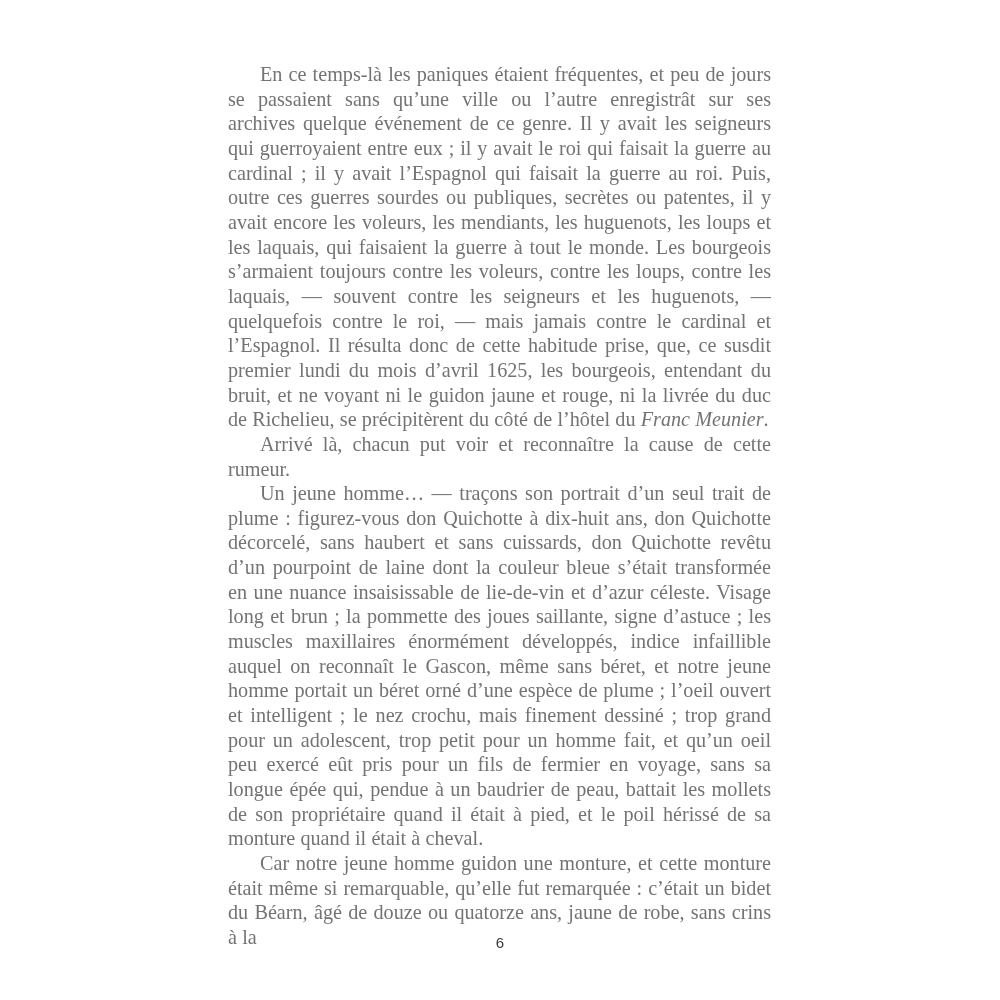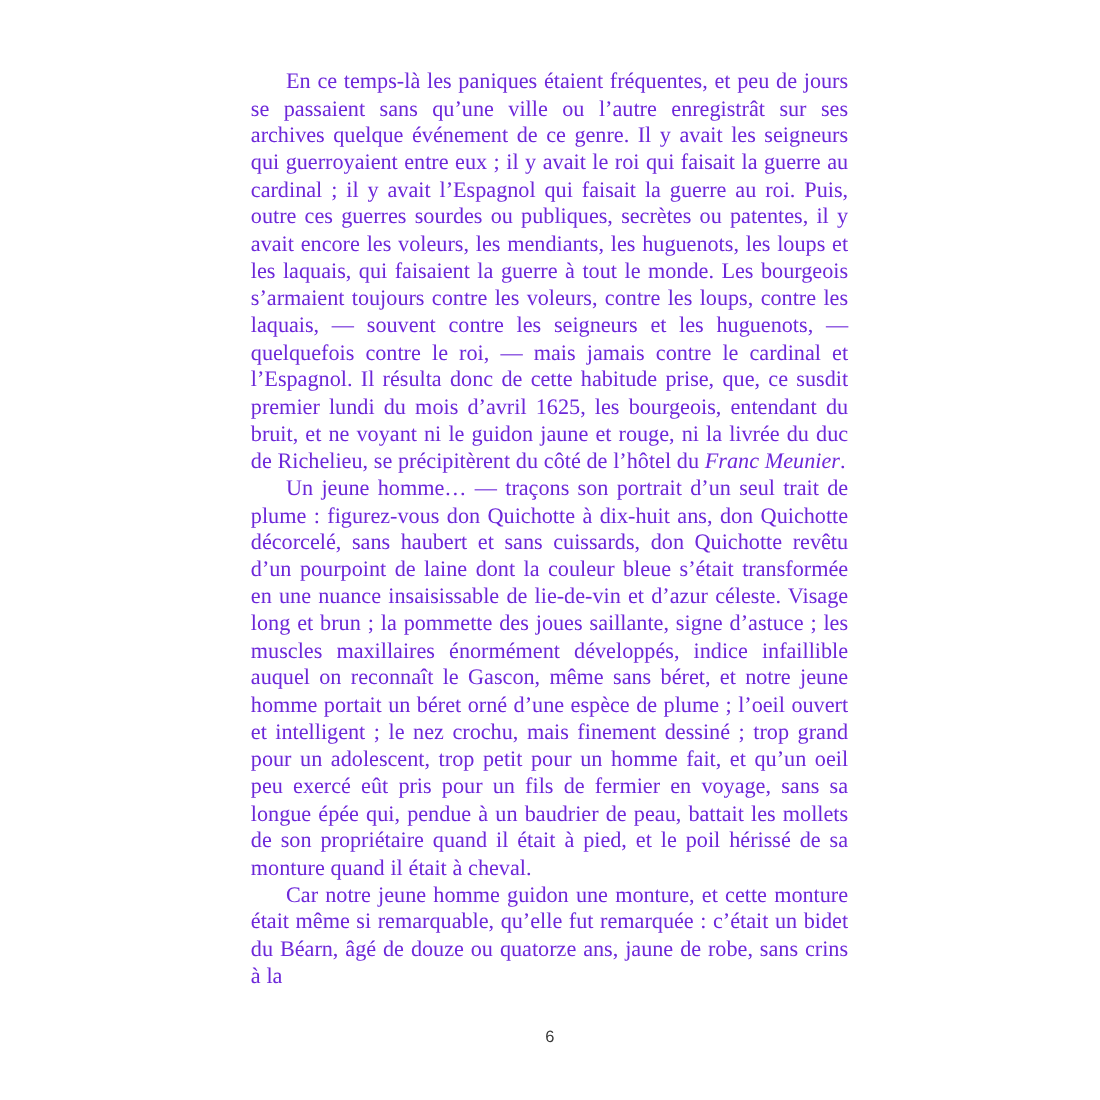--- a/index.html
+++ b/index.html
@@ -29,21 +29,21 @@
     width: 543px;
   }
 
   .para {
     margin: 0;
     text-align: justify;
     text-justify: inter-word;
     text-indent: 32px;
     font-size: 20.2px;
     line-height: 24.65px;
-    color: #6d28d9;
+    color: #737373;
     hyphens: none;
     -webkit-hyphens: none;
     letter-spacing: -0.01px;
     word-spacing: 0.2px;
   }
 
   .para.last-line-natural {
     text-align-last: left;
   }
 
@@ -66,20 +66,21 @@
 </style>
 </head>
 <body>
 
 <div class="page">
 
   <div class="text-column">
 
     <p class="para"><span>En ce temps-là les paniques étaient fréquentes, et peu de jours se passaient sans qu’une ville ou l’autre enregistrât sur ses archives quelque événement de ce genre. Il y avait les seigneurs qui guerroyaient entre eux ; il y avait le roi qui faisait la guerre au cardinal ; il y avait l’Espagnol qui faisait la guerre au roi. Puis, outre ces guerres sourdes ou publiques, secrètes ou patentes, il y avait encore les voleurs, les mendiants, les huguenots, les loups et les laquais, qui faisaient la guerre à tout le monde. Les bourgeois s’armaient toujours contre les voleurs, contre les loups, contre les laquais, — souvent contre les seigneurs et les huguenots, — quelquefois contre le roi, — mais jamais contre le cardinal et l’Espagnol. Il résulta donc de cette habitude prise, que, ce susdit premier lundi du mois d’avril 1625, les bourgeois, entendant du bruit, et ne voyant ni le guidon jaune et rouge, ni la livrée du duc de Richelieu, se précipitèrent du côté de l’hôtel du </span><em class="italic">Franc Meunier</em><span>.</span></p>
 
+    <p class="para last-line-natural"><span>Arrivé là, chacun put voir et reconnaître la cause de cette rumeur.</span></p>
 
     <p class="para last-line-natural"><span>Un jeune homme… — traçons son portrait d’un seul trait de plume : figurez-vous don Quichotte à dix-huit ans, don Quichotte décorcelé, sans haubert et sans cuissards, don Quichotte revêtu d’un pourpoint de laine dont la couleur bleue s’était transformée en une nuance insaisissable de lie-de-vin et d’azur céleste. Visage long et brun ; la pommette des joues saillante, signe d’astuce ; les muscles maxillaires énormément développés, indice infaillible auquel on reconnaît le Gascon, même sans béret, et notre jeune homme portait un béret orné d’une espèce de plume ; l’oeil ouvert et intelligent ; le nez crochu, mais finement dessiné ; trop grand pour un adolescent, trop petit pour un homme fait, et qu’un oeil peu exercé eût pris pour un fils de fermier en voyage, sans sa longue épée qui, pendue à un baudrier de peau, battait les mollets de son propriétaire quand il était à pied, et le poil hérissé de sa monture quand il était à cheval.</span></p>
 
     <p class="para"><span>Car notre jeune homme guidon une monture, et cette monture était même si remarquable, qu’elle fut remarquée : c’était un bidet du Béarn, âgé de douze ou quatorze ans, jaune de robe, sans crins à la</span></p>
 
   </div>
 
   <div class="page-number">6</div>
 
 </div>

